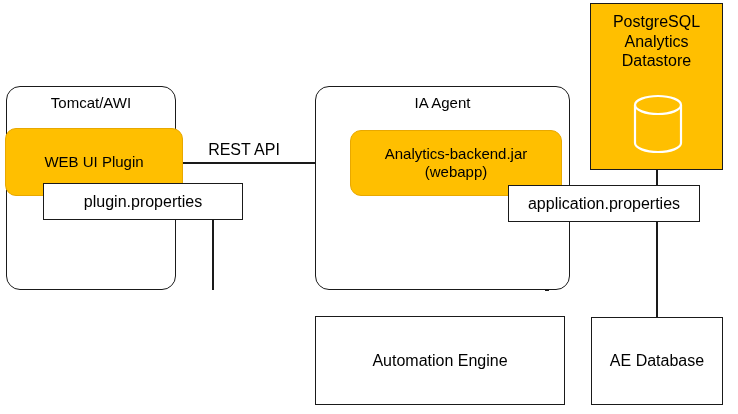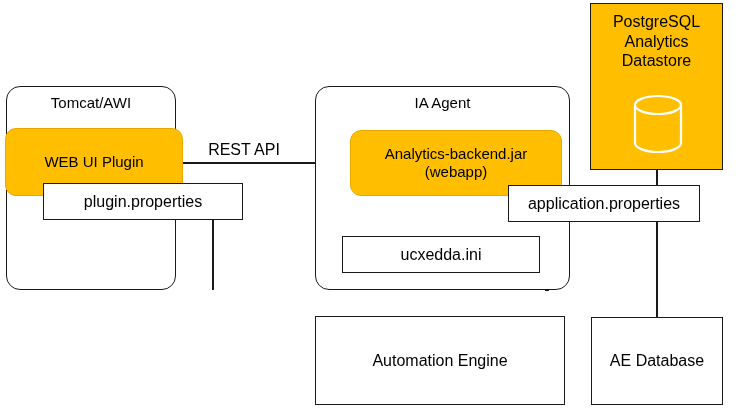--- a/index.html
+++ b/index.html
@@ -124,23 +124,20 @@
 
   <div class="node label-plain" style="left:196px; top:141px; width:96px; height:18px;">
     <span class="node-text">REST API</span>
   </div>
 
   <div class="node orange-round" style="left:350px; top:130px; width:212px; height:66px;">
     <span class="node-text">Analytics-backend.jar
 (webapp)</span>
   </div>
 
-  <div class="node white-rect" style="left:342px; top:236px; width:198px; height:37px;">
-    <span class="node-text">ucxedda.ini</span>
-  </div>
 
   <div class="node white-rect" style="left:508px; top:185px; width:192px; height:37px;">
     <span class="node-text">application.properties</span>
   </div>
 
   <div class="node orange-rect" style="left:590px; top:3px; width:133px; height:167px;">
     <span class="node-text">PostgreSQL
 Analytics
 Datastore</span>
     <svg class="db-icon" style="left:41px; top:89px;" width="52" height="62" viewBox="0 0 52 62" xmlns="http://www.w3.org/2000/svg">

